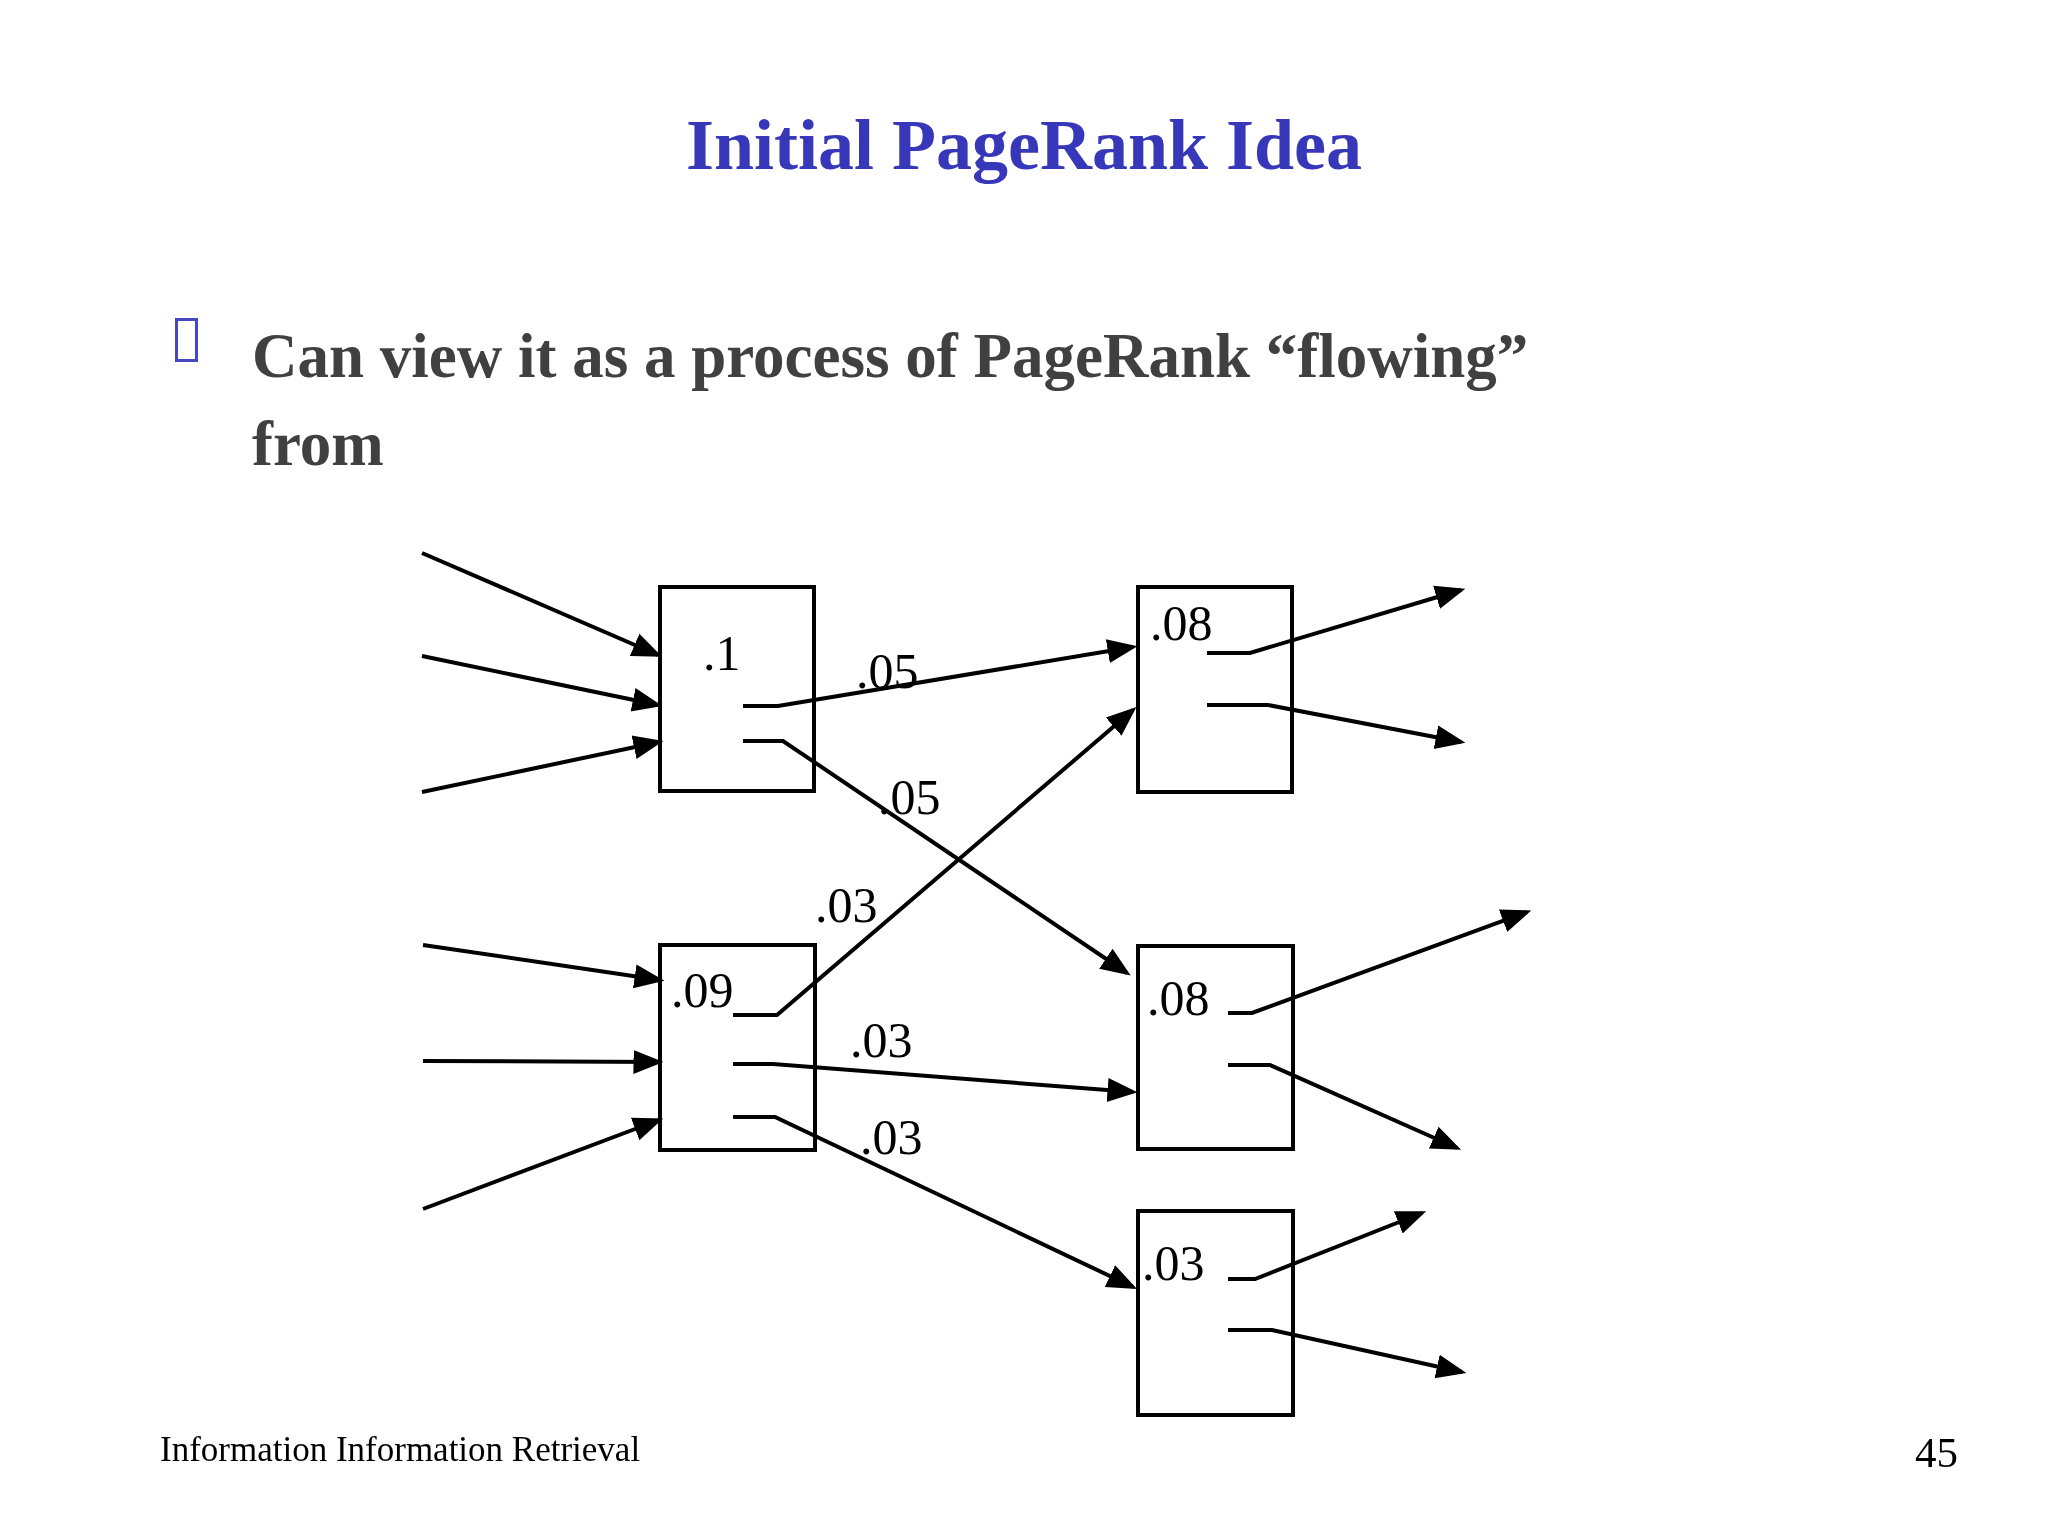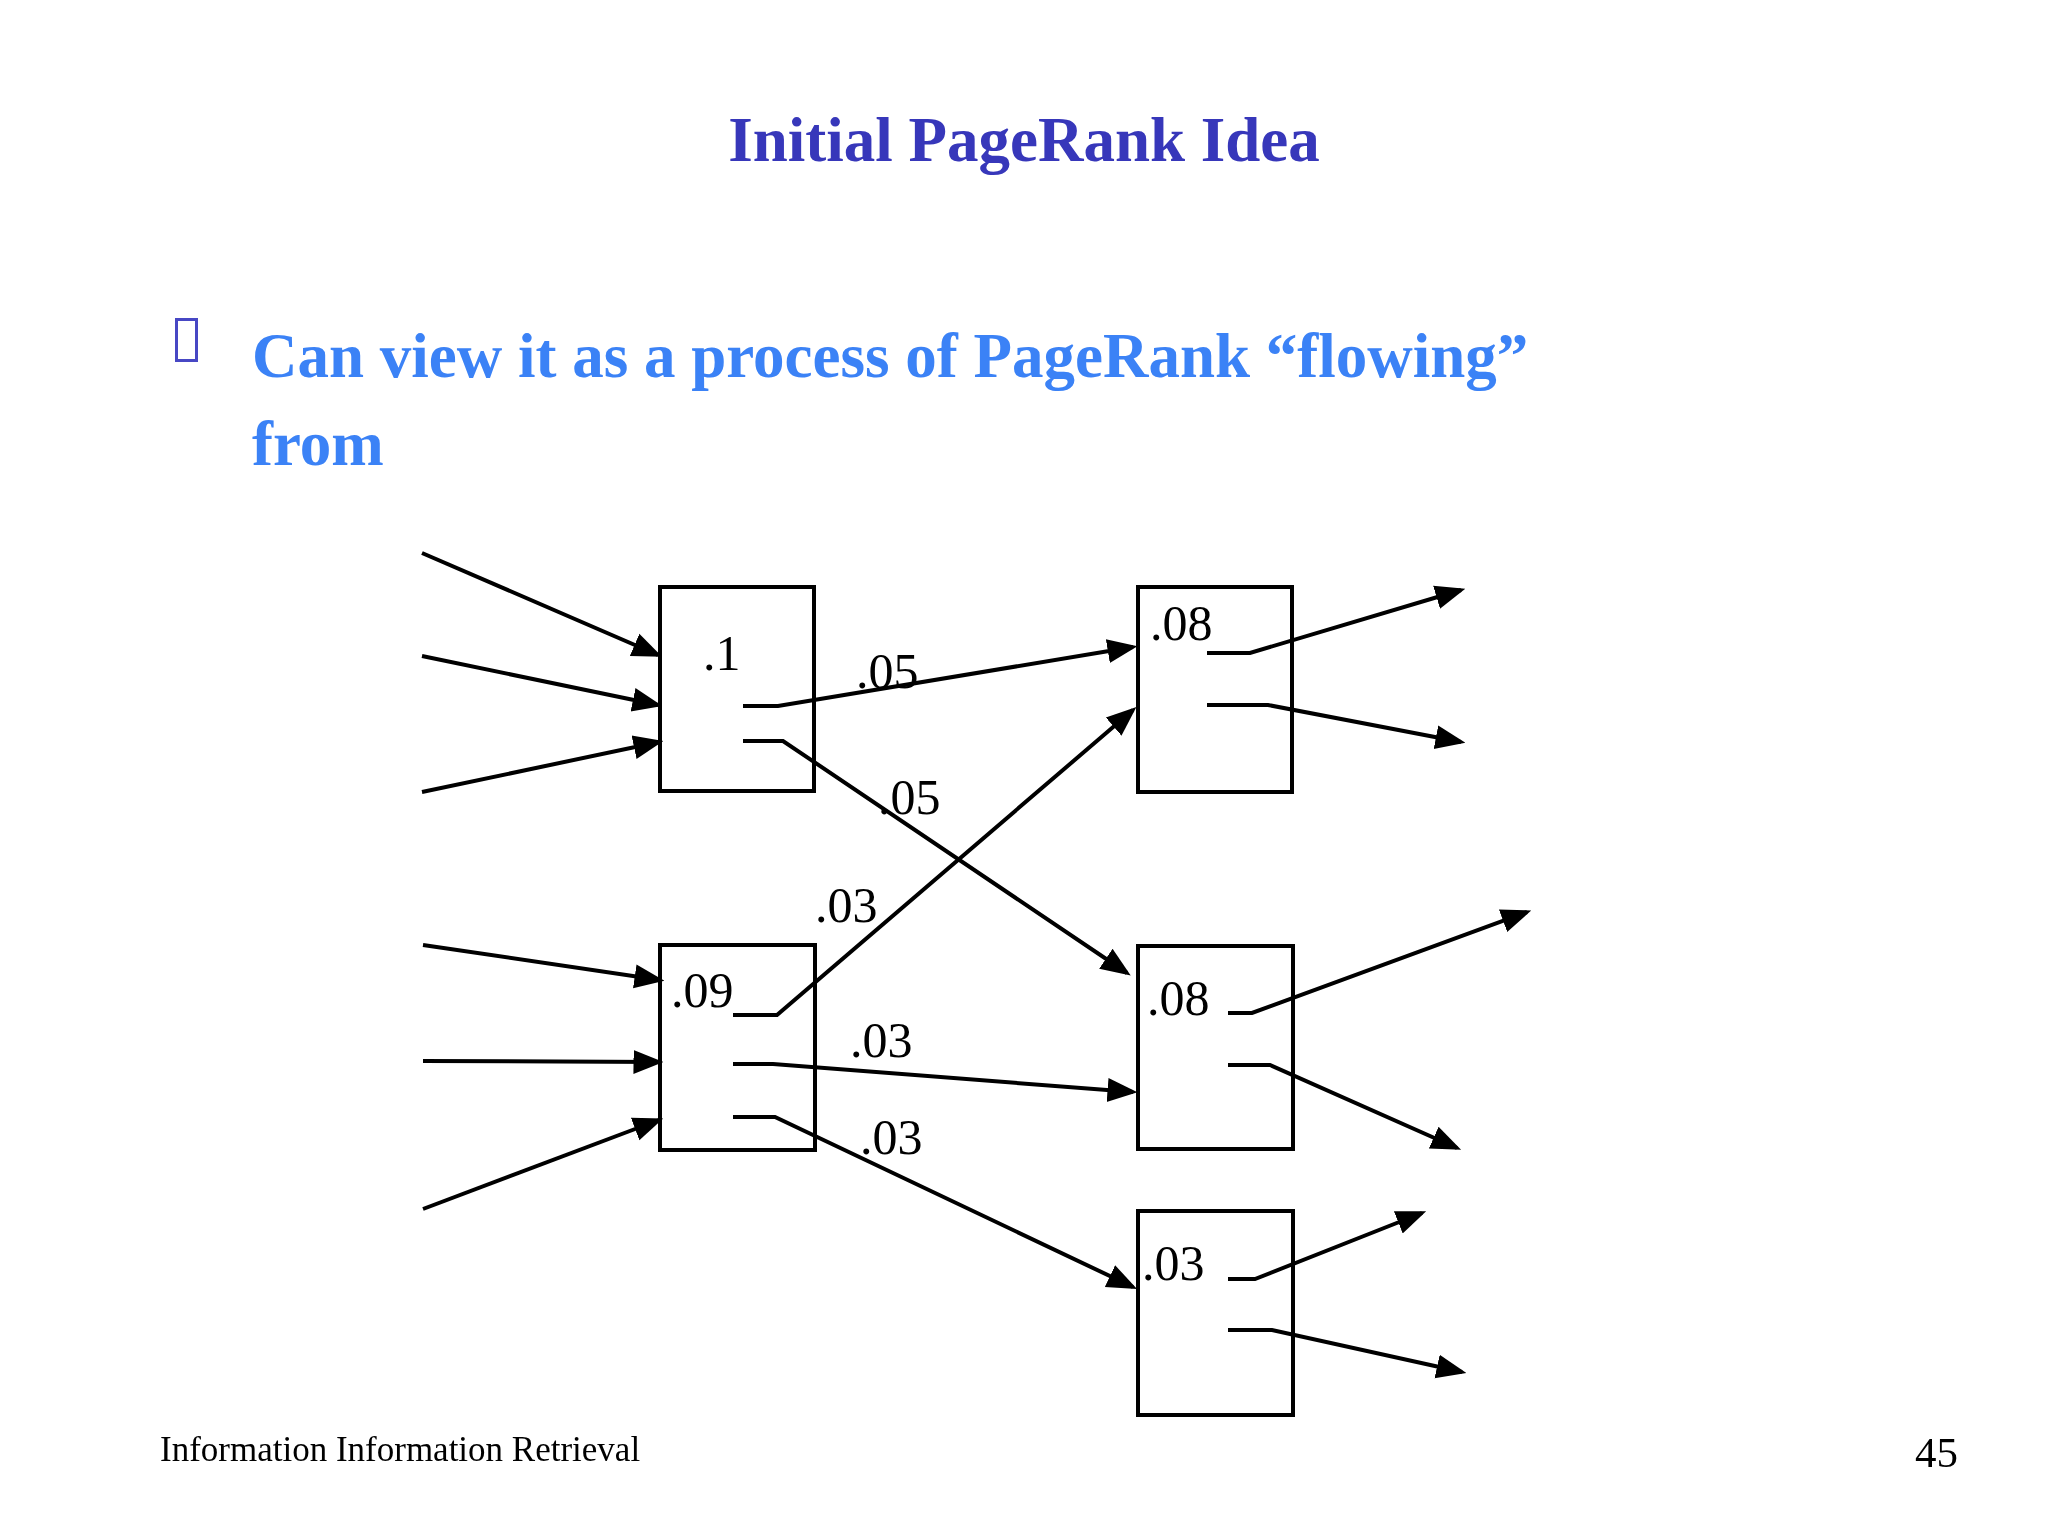--- a/index.html
+++ b/index.html
@@ -8,21 +8,21 @@
     background:#ffffff;
     position:relative;
     overflow:hidden;
     font-family:"Liberation Serif","DejaVu Serif",serif;
     color:#000;
   }
   .slide-title{
     position:absolute;
     top:104px;left:0;width:2048px;
     text-align:center;
-    font-size:63px;
+    font-size:72px;
     font-weight:bold;
     letter-spacing:0px;
   }
   .bullet-row{
     position:absolute;
     top:312px;left:175px;
     width:1500px;
   }
   .bullet-glyph{
     position:absolute;
@@ -31,21 +31,21 @@
     border:3px solid #4747c4;
     background:#fff;
   }
   .bullet-text{
     position:absolute;
     left:77px;top:0;
     width:1400px;
     font-size:63px;
     font-weight:bold;
     line-height:88px;
-    color:#3b82f6;
+    color:#404040;
   }
   .diagram-svg{
     position:absolute;
     left:0;top:0;width:2048px;height:1536px;
   }
   .diagram-svg .node-rect{
     fill:#ffffff;
     stroke:#000000;
     stroke-width:4;
   }

